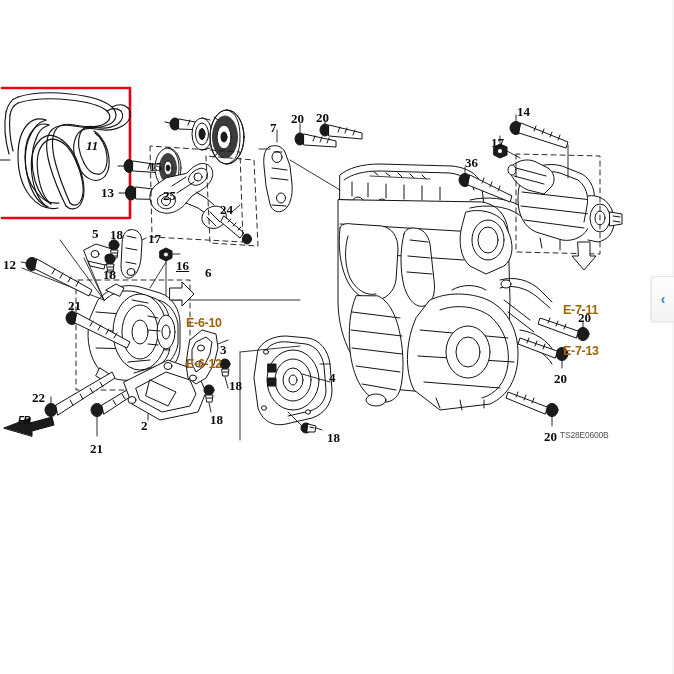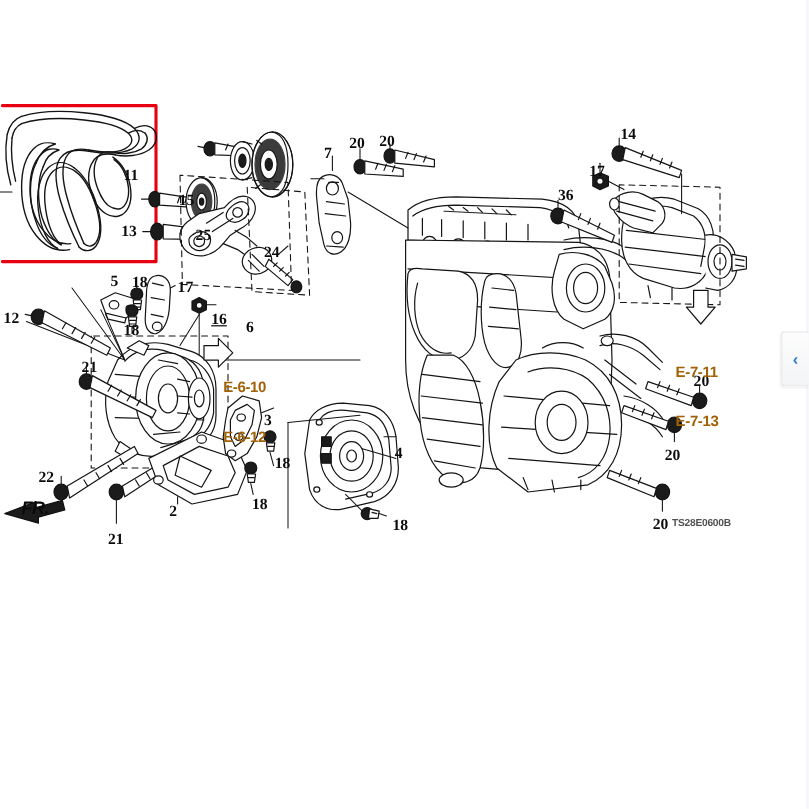--- a/index.html
+++ b/index.html
@@ -28,31 +28,31 @@
     font-size:12.5px;
     font-weight:700;
     color:#a16207;
     line-height:13.5px;
     white-space:pre;
     letter-spacing:-0.3px;
   }
   .fr-label{
     position:absolute;
     font-family:"Liberation Sans", sans-serif;
-    font-size:15px;
+    font-size:10px;
     font-weight:700;
     font-style:italic;
     color:#0b0b0b;
     letter-spacing:-0.5px;
   }
   .diagcode{
     position:absolute;
     font-family:"Liberation Sans", sans-serif;
     font-size:8.5px;
-    font-weight:700;
+    font-weight:400;
     color:#2a2a2a;
     letter-spacing:-0.2px;
     opacity:.82;
   }
   
   #page-prev{
     position:absolute;
     right:0px;top:276px;
     width:22px;height:44px;
     background:linear-gradient(180deg,#fdfdfd 0%,#f3f4f6 100%);
@@ -549,21 +549,21 @@
 
       <g fill="#1b1b1b" stroke="#111">
         <path d="M4 428 L30 418 L30 423 L52 417 L54 425 L32 431 L32 436 Z"></path>
       </g>
 
     </g>
   </svg>
 
   <div id="callout-layer">
 
-    <span class="callout" style="left:103px;top:139px;">11</span>
+    <span class="callout" style="left:86px;top:139px;font-style:italic;">11</span>
     <span class="callout" style="left:149px;top:112px;margin-top:48px;">15</span>
     <span class="callout" style="left:101px;top:186px;">13</span>
     <span class="callout" style="left:291px;top:112px;">20</span>
     <span class="callout" style="left:316px;top:111px;">20</span>
     <span class="callout" style="left:270px;top:121px;">7</span>
     <span class="callout" style="left:517px;top:105px;">14</span>
     <span class="callout" style="left:491px;top:124px;margin-top:12px;">17</span>
     <span class="callout" style="left:465px;top:156px;">36</span>
     <span class="callout" style="left:163px;top:189px;">25</span>
     <span class="callout" style="left:220px;top:203px;">24</span>

